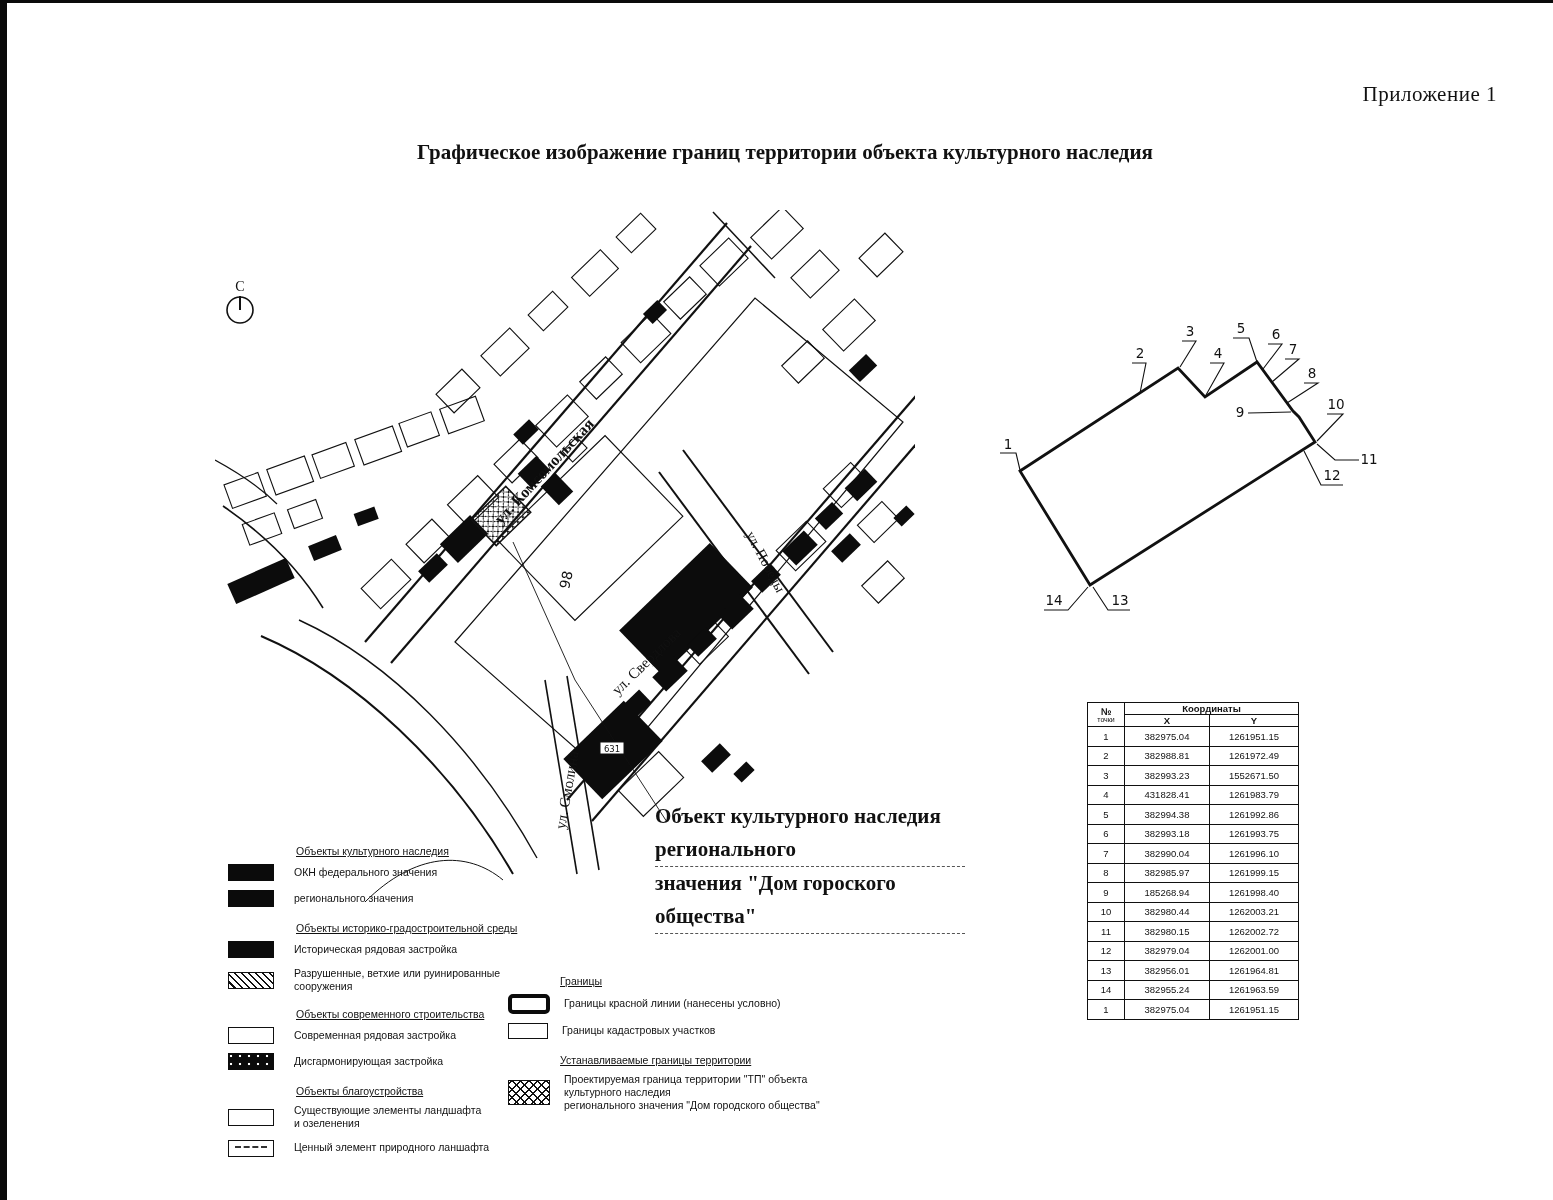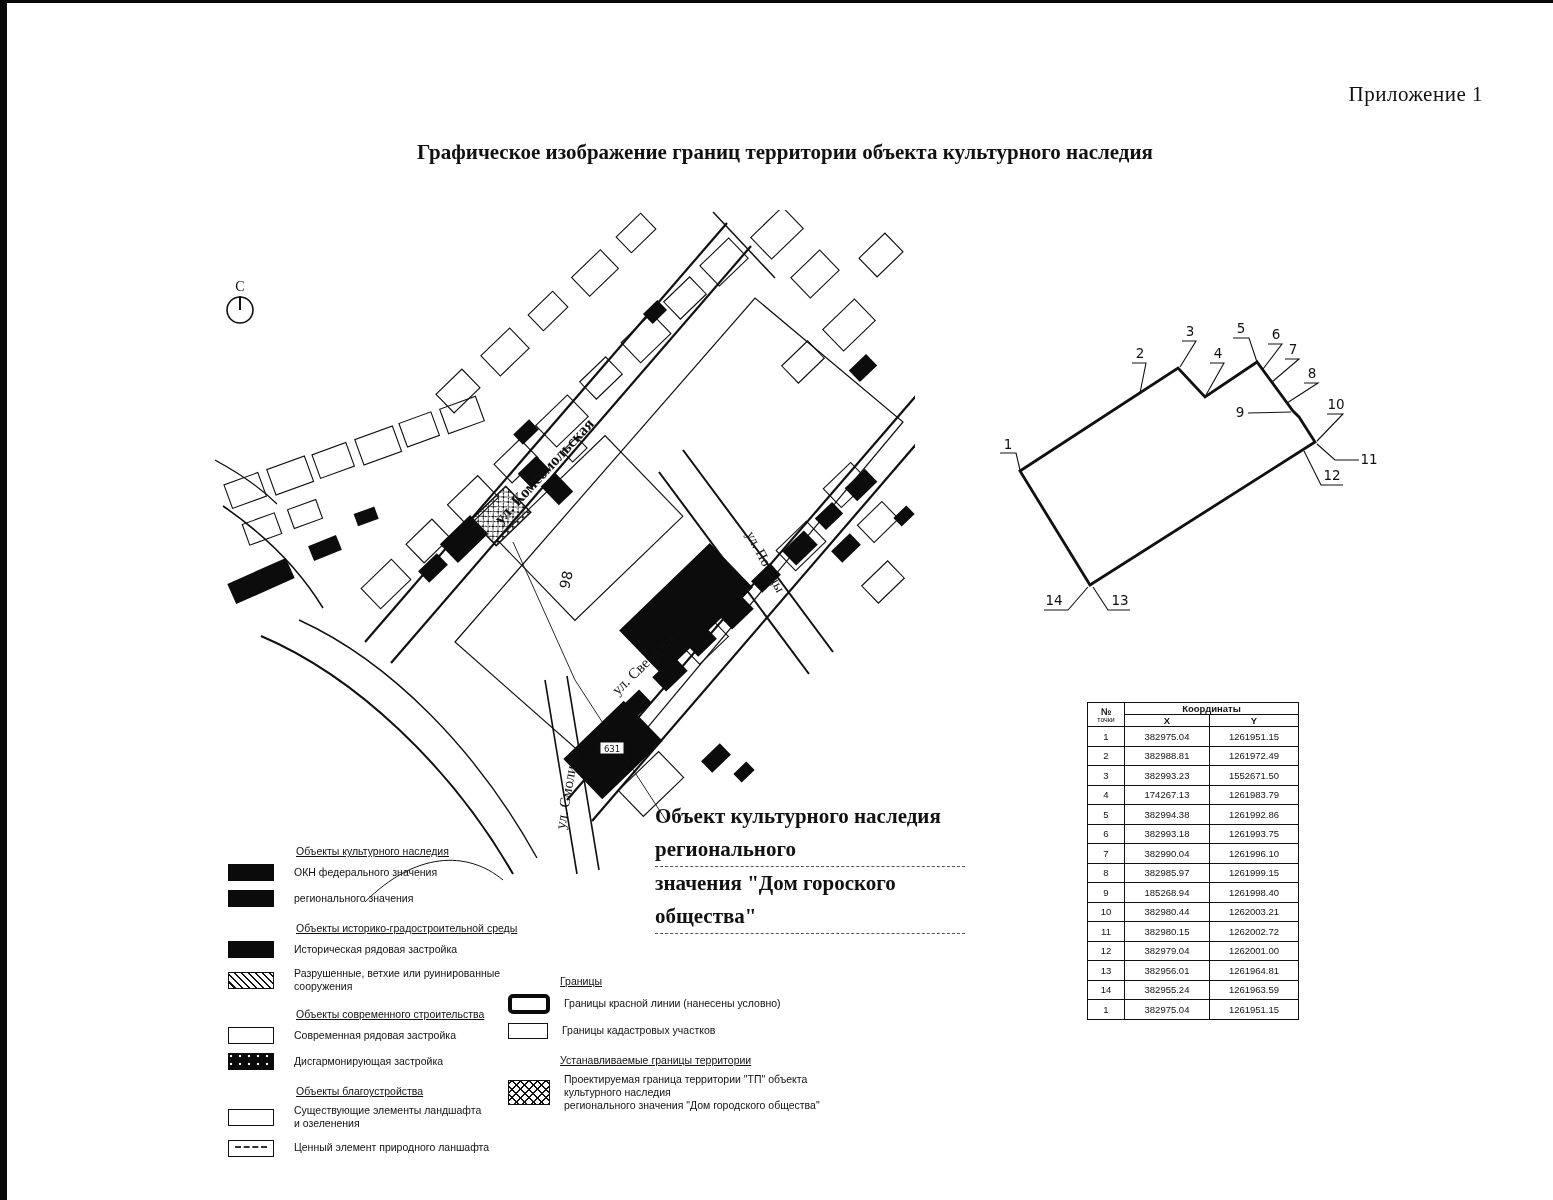--- a/index.html
+++ b/index.html
@@ -1,20 +1,20 @@
 <!DOCTYPE html>
 <html><head>
 <meta charset="utf-8">
 <style>
   html,body{margin:0;padding:0;background:#f6f6f4;}
   .page{position:relative;width:1553px;height:1200px;background:#ffffff;overflow:hidden;
         font-family:"Liberation Serif",serif;color:#111;}
   .scan-left{position:absolute;left:0;top:0;width:7px;height:1200px;background:#0a0a0a;}
   .scan-top{position:absolute;left:0;top:0;width:1553px;height:3px;background:#0a0a0a;}
-  .corner-label{position:absolute;top:82px;right:70px;font-size:21px;letter-spacing:.5px;}
+  .corner-label{position:absolute;top:82px;right:56px;font-size:21px;letter-spacing:.5px;}
   .main-title{position:absolute;left:270px;top:140px;width:1030px;text-align:center;
               font-size:21px;font-weight:bold;}
   .diagram-title{position:absolute;left:1078px;top:236px;width:250px;font-size:13px;
                  font-weight:bold;white-space:pre-line;line-height:1.45;}
   .annotation{position:absolute;left:655px;top:800px;width:310px;font-size:21px;
               font-weight:bold;line-height:1.55;}
   .annotation div{border-bottom:1.5px dashed #555;display:inline-block;padding-bottom:1px;}
   svg text{font-family:"DejaVu Sans",sans-serif;}
   svg .serif{font-family:"Liberation Serif",serif;}
 
@@ -252,21 +252,21 @@
           <td>382988.81</td>
           <td>1261972.49</td>
         </tr>
       <tr>
           <td>3</td>
           <td>382993.23</td>
           <td>1552671.50</td>
         </tr>
       <tr>
           <td>4</td>
-          <td>174267.13</td>
+          <td>431828.41</td>
           <td>1261983.79</td>
         </tr>
       <tr>
           <td>5</td>
           <td>382994.38</td>
           <td>1261992.86</td>
         </tr>
       <tr>
           <td>6</td>
           <td>382993.18</td>

